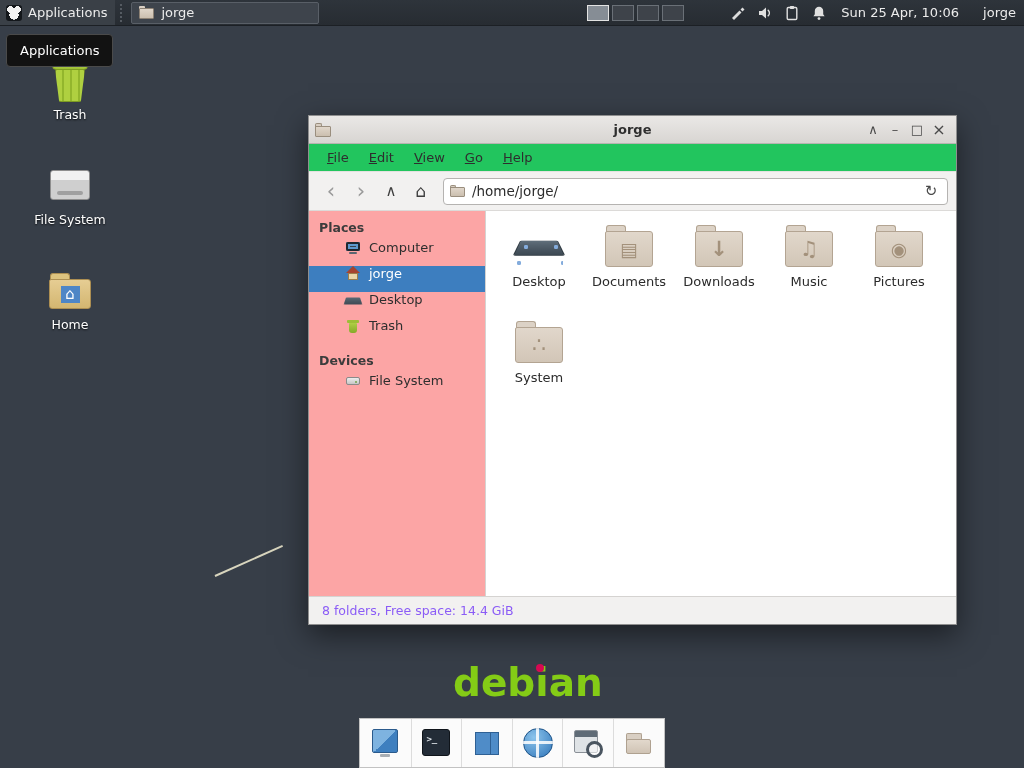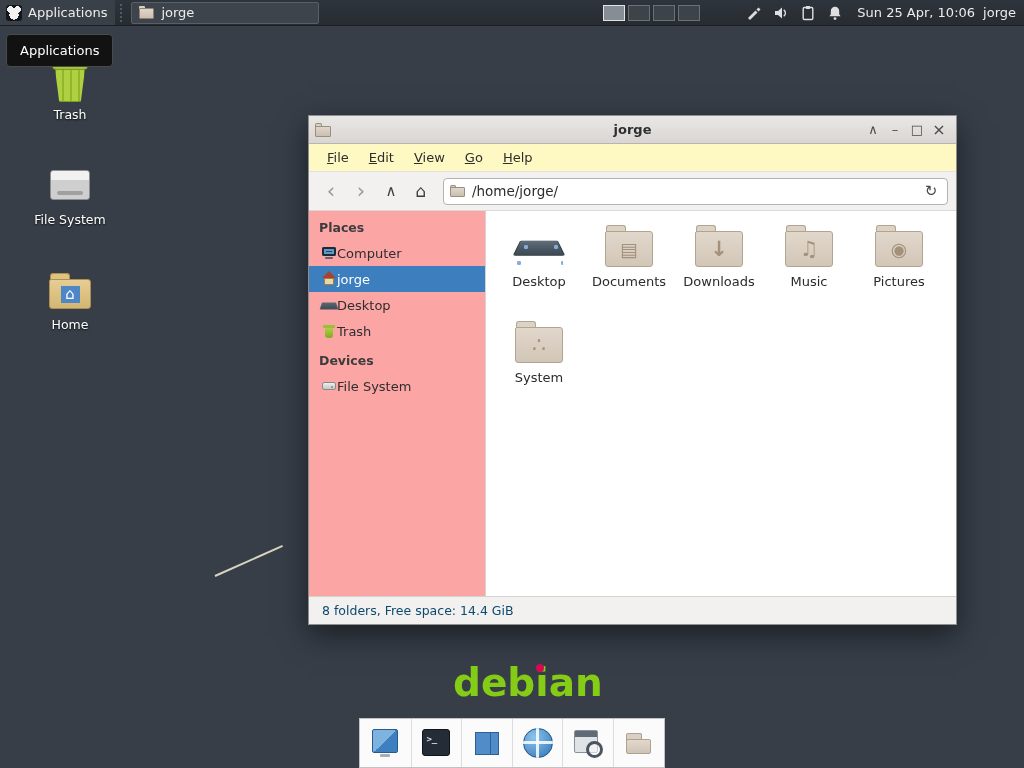--- a/index.html
+++ b/index.html
@@ -27,21 +27,21 @@
     background:#3E444C;border:1px solid #595F67;border-radius:2px;box-sizing:border-box;}
   .task-icon{width:15px;height:13px;flex:none;position:relative;}
   .task-icon::before{content:"";position:absolute;left:0;top:0;width:6px;height:3px;background:#D9CFC3;border-radius:1px 1px 0 0;}
   .task-icon::after{content:"";position:absolute;left:0;top:2px;right:0;bottom:0;background:linear-gradient(#E0D6CA,#CBBFAF);border-radius:1px;border:1px solid #8C8174;box-sizing:border-box;}
   .panel-spacer{flex:1;}
   .pager{display:flex;gap:3px;align-items:center;margin-right:46px;}
   .ws-cell{width:22px;height:16px;background:#3E434A;border:1px solid #6A7077;box-sizing:border-box;}
   .ws-cell[data-active="true"]{background:#868D95;border-color:#E3E3E3;}
   .tray{display:flex;align-items:center;gap:11px;margin-right:14px;}
   .tray-icon{width:16px;height:16px;display:inline-flex;align-items:center;justify-content:center;}
-  .clock{margin-right:8px;white-space:nowrap;}
+  .clock{margin-right:24px;white-space:nowrap;}
   .panel-user{margin-right:8px;white-space:nowrap;}
   
   .tooltip{
     position:absolute;left:6px;top:34px;z-index:60;
     background:#121212;color:#FFFFFF;border:1px solid #4A4A4A;border-radius:4px;
     padding:8px 13px;font-size:13px;
   }
   
   .desktop-icons{position:absolute;left:16px;top:56px;width:108px;display:flex;flex-direction:column;gap:39px;z-index:5;}
   .desk-item{display:flex;flex-direction:column;align-items:center;cursor:default;}
@@ -66,39 +66,39 @@
   }
   .titlebar{height:27px;flex:none;background:linear-gradient(#EAE8E6,#D8D5D2);border-bottom:1px solid #B7B4B1;display:flex;align-items:center;padding:0 6px;position:relative;}
   .title-icon{width:17px;height:14px;position:relative;flex:none;}
   .title-icon::before{content:"";position:absolute;left:0;top:0;width:7px;height:4px;background:#D9CFC3;border:1px solid #9A8E7E;border-bottom:none;border-radius:2px 2px 0 0;box-sizing:border-box;}
   .title-icon::after{content:"";position:absolute;left:0;top:3px;right:1px;bottom:0;background:linear-gradient(#E0D6CA,#CBBFAF);border:1px solid #9A8E7E;border-radius:1px;box-sizing:border-box;}
   .title-text{position:absolute;left:0;right:0;text-align:center;font-weight:bold;font-size:13px;color:#2E2E2E;pointer-events:none;}
   .win-controls{margin-left:auto;display:flex;align-items:center;z-index:2;}
   .win-btn{width:22px;height:22px;background:none;border:none;padding:0;color:#4A4A4A;font-size:13px;line-height:22px;text-align:center;font-family:inherit;}
   .win-btn.close{font-size:16px;}
   
-  .menubar{height:27px;flex:none;background:#fef9c3;display:flex;align-items:center;padding-left:8px;border-bottom:1px solid #E4E2E0;}
+  .menubar{height:27px;flex:none;background:#22c55e;display:flex;align-items:center;padding-left:8px;border-bottom:1px solid #E4E2E0;}
   .menu-item{display:block;padding:4px 10px;font-size:13px;color:#2E2E2E;}
   .menu-item::first-letter{text-decoration:underline;}
   
   .toolbar{height:38px;flex:none;background:#F2F1F0;display:flex;align-items:center;gap:2px;padding:0 8px;border-bottom:1px solid #DCDAD8;}
   .tool-btn{width:28px;height:28px;background:none;border:none;padding:0;font-family:inherit;color:#3E3E3E;font-size:15px;line-height:28px;text-align:center;}
   .tool-btn.nav{font-size:21px;color:#9A9A9A;line-height:26px;}
   .tool-btn.home{font-size:17px;}
   .pathbar{flex:1;height:27px;margin-left:6px;background:#FFFFFF;border:1px solid #B5B3B1;border-radius:4px;display:flex;align-items:center;padding:0 4px 0 6px;box-sizing:border-box;}
   .path-icon{width:15px;height:12px;position:relative;flex:none;margin-right:7px;}
   .path-icon::before{content:"";position:absolute;left:0;top:0;width:6px;height:3px;background:#D9CFC3;border:1px solid #9A8E7E;border-bottom:none;border-radius:2px 2px 0 0;box-sizing:border-box;}
   .path-icon::after{content:"";position:absolute;left:0;top:2px;right:0;bottom:0;background:linear-gradient(#E0D6CA,#CBBFAF);border:1px solid #9A8E7E;border-radius:1px;box-sizing:border-box;}
   .path-text{flex:1;font-size:13.5px;color:#2B2B2B;white-space:nowrap;overflow:hidden;}
   .reload-btn{width:24px;height:24px;background:none;border:none;color:#4A4A4A;font-size:15px;padding:0;font-family:inherit;}
   
   .win-body{flex:1;display:flex;min-height:0;}
   .sidebar{width:176px;flex:none;background:#fca5a5;border-right:1px solid #D5D3D1;overflow:hidden;}
   .side-header{font-weight:bold;font-size:12.5px;color:#3C3C3C;padding:9px 0 5px 10px;}
-  .side-row{display:flex;align-items:center;height:26px;padding-left:12px;font-size:13px;color:#2E2E2E;cursor:default;}
+  .side-row{display:flex;align-items:flex-start;gap:8px;height:26px;padding-left:36px;font-size:13px;color:#2E2E2E;cursor:default;}
   .side-row[data-selected="true"]{background:#3D7EBF;color:#FFFFFF;}
   .mini{width:16px;height:16px;position:relative;flex:none;display:inline-block;}
   .mini[data-icon="computer"]::before{content:"";position:absolute;left:1px;right:1px;top:2px;bottom:5px;background:#39424C;border-radius:2px;box-shadow:inset 0 0 0 2px #202830, inset 0 0 0 4px #5E99CE;}
   .mini[data-icon="computer"]::after{content:"";position:absolute;left:4px;right:4px;bottom:2px;height:2px;background:#5A6570;border-radius:1px;}
   .mini[data-icon="desktop"]::before{content:"";position:absolute;left:0;right:0;top:4px;height:9px;background:linear-gradient(#5C6B77,#3F4B55);border-radius:1px;transform:perspective(20px) rotateX(40deg);}
   .mini[data-icon="home"]::before{content:"";position:absolute;left:3px;right:3px;top:7px;bottom:2px;background:#E9D6A9;border:1px solid #9C7E4A;box-sizing:border-box;}
   .mini[data-icon="home"]::after{content:"";position:absolute;left:1px;top:0;border-left:7px solid transparent;border-right:7px solid transparent;border-bottom:7px solid #A5432F;}
   .mini[data-icon="trash-mini"]::before{content:"";position:absolute;left:4px;right:4px;top:5px;bottom:1px;background:linear-gradient(#AFCE45,#84A928);border-radius:1px 1px 3px 3px;}
   .mini[data-icon="trash-mini"]::after{content:"";position:absolute;left:2px;right:2px;top:2px;height:3px;background:#9DBE37;border-radius:1px;}
   .mini[data-icon="drive"]::before{content:"";position:absolute;left:1px;right:1px;top:4px;bottom:4px;background:linear-gradient(#EDEDED,#C6C6C6);border:1px solid #8A8A8A;border-radius:2px;box-sizing:border-box;}
@@ -118,21 +118,21 @@
   .grid-icon[data-icon="folder-templates"]::after{content:"▣";}
   .grid-icon[data-icon="folder-videos"]::after{content:"▶";font-size:16px;}
   .grid-icon[data-icon="user-desktop"]::before{content:"";left:4px;right:4px;top:13px;width:auto;height:22px;background:linear-gradient(#5F6E7A,#3E4A54);border:1px solid #2C363E;border-radius:2px;transform:perspective(50px) rotateX(48deg);}
   .grid-icon[data-icon="user-desktop"]::after{content:"";background:
       radial-gradient(circle 3px at 11px 16px,#84ACDC 70%,transparent 72%),
       radial-gradient(circle 3px at 41px 16px,#84ACDC 70%,transparent 72%),
       radial-gradient(circle 3px at 4px 32px,#84ACDC 70%,transparent 72%),
       radial-gradient(circle 3px at 48px 32px,#84ACDC 70%,transparent 72%);
     border:none;}
   
-  .statusbar{height:27px;flex:none;background:#F2F1F0;border-top:1px solid #D5D3D1;display:flex;align-items:center;padding-left:13px;font-size:12.5px;color:#0c4a6e;}
+  .statusbar{height:27px;flex:none;background:#F2F1F0;border-top:1px solid #D5D3D1;display:flex;align-items:center;padding-left:13px;font-size:12.5px;color:#8b5cf6;}
   
   .debian-logo{position:absolute;left:453px;top:660px;color:#84cc16;font-size:39px;font-weight:bold;letter-spacing:0px;z-index:4;}
   .debian-logo .di{position:relative;}
   .debian-logo .di::after{content:"";position:absolute;top:4px;left:1px;width:8px;height:8px;border-radius:50%;background:#D70A53;}
   
   .dock{position:absolute;left:359px;top:718px;width:306px;height:50px;background:#FBFBFB;border:1px solid #C2C2C2;box-sizing:border-box;display:flex;z-index:30;}
   .dock-item{width:50.6px;height:100%;display:flex;align-items:center;justify-content:center;box-sizing:border-box;}
   .dock-item + .dock-item{border-left:1px solid #DCDCDC;}
   .dock-icon{width:36px;height:36px;position:relative;display:block;}
   .dock-icon[data-icon="desktop-settings"]::before{content:"";position:absolute;left:5px;right:5px;top:4px;bottom:8px;background:linear-gradient(135deg,#7EB3E0 0 50%,#3E7FBF 50%);border:1px solid #2A5A8C;border-radius:2px;}

